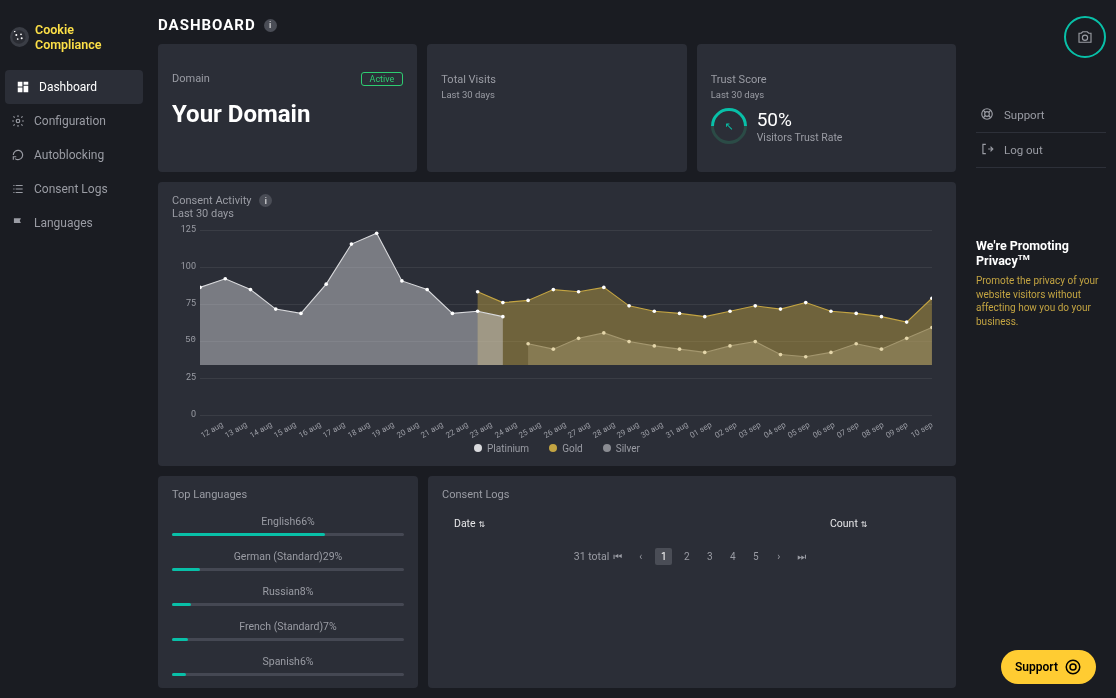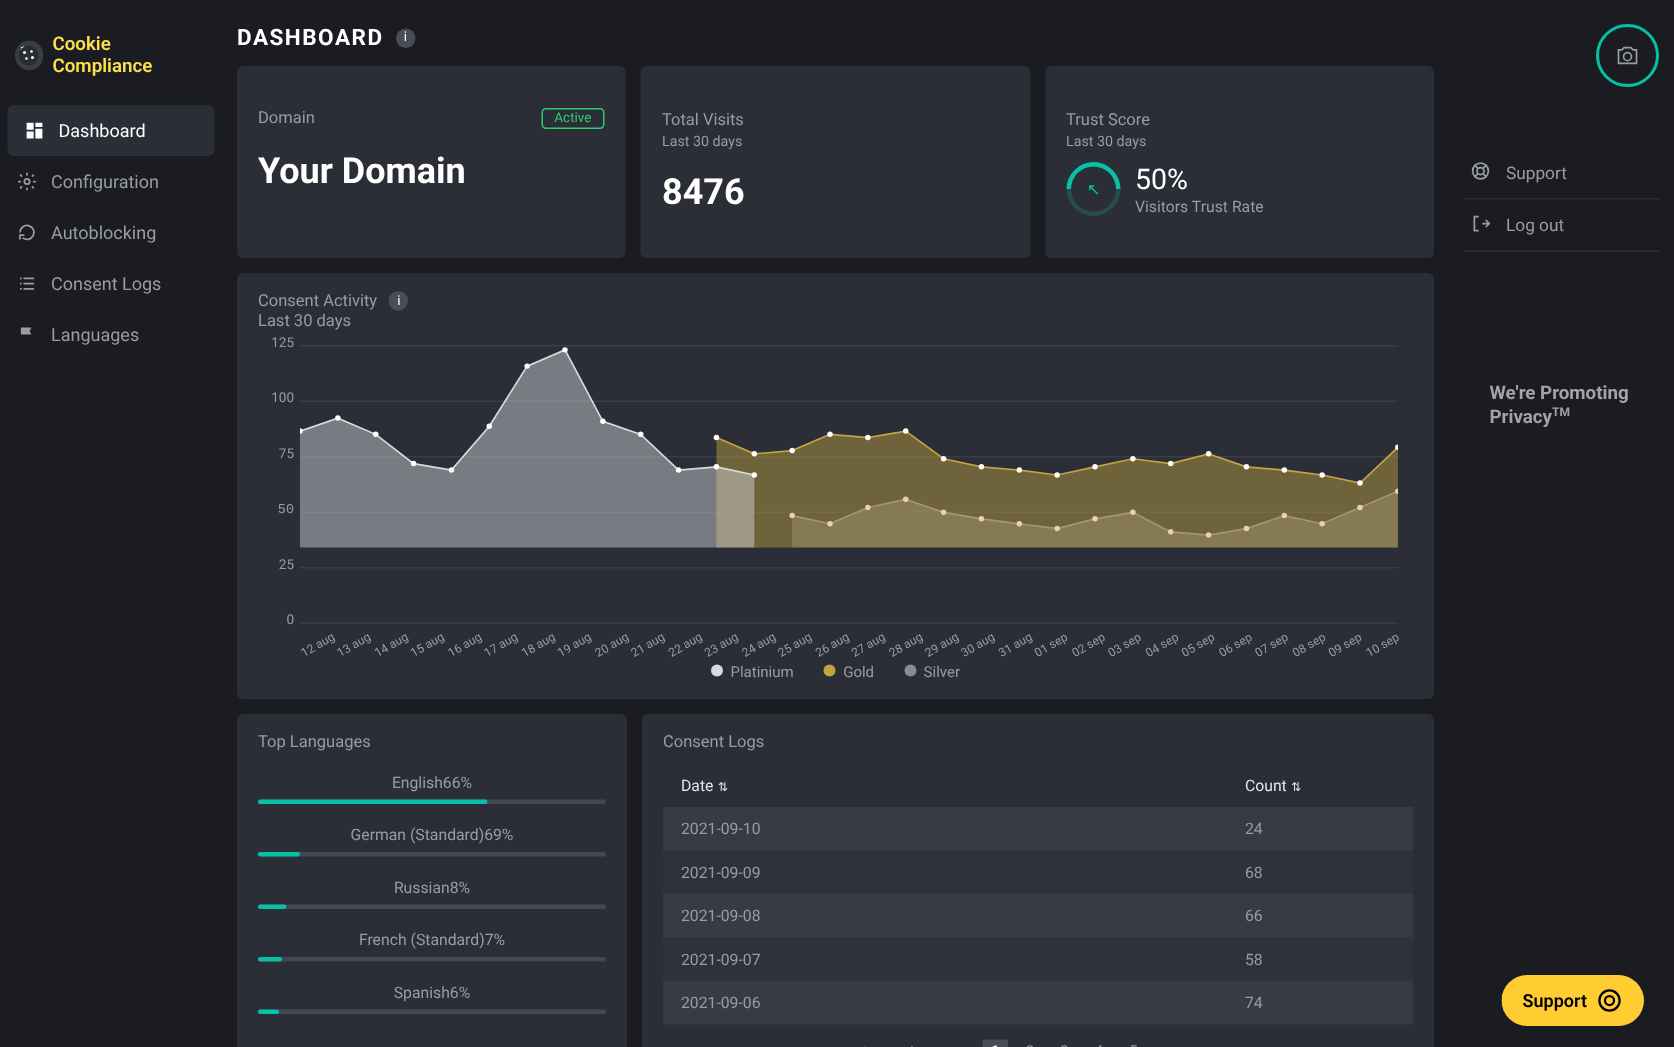--- a/index.html
+++ b/index.html
@@ -88,21 +88,21 @@
   .pager span{display:inline-flex;width:17px;height:17px;align-items:center;justify-content:center;cursor:pointer;border-radius:2px;font-size:10px}
   .pager span.active{background:#4a4d56;color:#fff}
 
   
   .rightbar{width:150px;padding:16px 10px;flex-shrink:0;display:flex;flex-direction:column;gap:10px}
   .camera-circle{width:42px;height:42px;border-radius:50%;border:2px solid var(--accent);display:flex;align-items:center;justify-content:center;align-self:flex-end;margin-bottom:30px;cursor:pointer}
   .camera-circle svg{width:18px;height:18px;fill:var(--text-dim)}
   .rnav-item{display:flex;align-items:center;padding:9px 4px;color:var(--text-dim);font-size:11.5px;cursor:pointer;border-bottom:1px solid #2d3039}
   .rnav-item .icon{width:16px;height:16px;margin-right:8px}
   .promo{margin-top:60px}
-  .promo h3{margin:17px;font-size:12.5px;color:#a3a3a3}
+  .promo h3{margin:0;font-size:12.5px;color:#ffffff}
   .promo sup{font-size:8px}
   .promo p{font-size:10px;color:var(--gold);margin-top:6px;line-height:1.35}
   .support-fab{position:fixed;right:20px;bottom:14px;background:var(--danger);color:#000;padding:8px 14px;border-radius:20px;font-size:12px;font-weight:600;display:flex;align-items:center;gap:6px;cursor:pointer}
 
   svg{display:block}
 </style>
 </head>
 <body>
 
 <div class="app">
@@ -175,21 +175,20 @@
       <div class="card">
         <div class="label-row">
           <span class="lbl">Domain</span>
           <span class="badge">Active</span>
         </div>
         <div class="big">Your Domain</div>
       </div>
       <div class="card">
         <span class="lbl">Total Visits</span>
         <div class="sub">Last 30 days</div>
-        <div class="big">8476</div>
       </div>
       <div class="card">
         <span class="lbl">Trust Score</span>
         <div class="sub">Last 30 days</div>
         <div class="trust">
           <div class="gauge">
               <span>↖</span>
             </div>
           <div class="details">
             <div class="pct">50%</div>
@@ -335,21 +334,21 @@
                 <span>English</span>
                 <span>66%</span>
               </div>
               <div class="bar">
                 <div class="fill" style="width:66%"></div>
               </div>
             </div>
             <div class="lang-row">
               <div class="top">
                 <span>German (Standard)</span>
-                <span>69%</span>
+                <span>29%</span>
               </div>
               <div class="bar">
                 <div class="fill" style="width:12%"></div>
               </div>
             </div>
             <div class="lang-row">
               <div class="top">
                 <span>Russian</span>
                 <span>8%</span>
               </div>
@@ -379,42 +378,20 @@
       </div>
 
       <div class="panel-section">
         <div class="hd">
             <span>Consent Logs</span>
           </div>
         <div class="tbl-head">
           <div class="c1"><span>Date</span><span class="sort">⇅</span></div>
           <div class="c2"><span>Count</span><span class="sort">⇅</span></div>
         </div>
-        <div id="log-rows">
-            <div class="tbl-row">
-              <div class="c1">2021-09-10</div>
-              <div class="c2">24</div>
-            </div>
-            <div class="tbl-row">
-              <div class="c1">2021-09-09</div>
-              <div class="c2">68</div>
-            </div>
-            <div class="tbl-row">
-              <div class="c1">2021-09-08</div>
-              <div class="c2">66</div>
-            </div>
-            <div class="tbl-row">
-              <div class="c1">2021-09-07</div>
-              <div class="c2">58</div>
-            </div>
-            <div class="tbl-row">
-              <div class="c1">2021-09-06</div>
-              <div class="c2">74</div>
-            </div>
-          </div>
         <div class="tbl-foot">
           <span>31 total</span>
           <div class="pager" id="pager">
               <span>⏮</span>
               <span>‹</span>
               <span class="active">1</span>
               <span>2</span>
               <span>3</span>
               <span>4</span>
               <span>5</span>
@@ -449,20 +426,21 @@
           <span class="icon">
             <svg viewBox="0 0 24 24" width="14" height="14">
               <path d="M10 4H5v16h5M14 12h7M18 8l4 4-4 4" fill="none" stroke="currentColor" stroke-width="2"></path>
             </svg>
           </span>
           <span>Log out</span>
         </div>
       </div>
     <div class="promo">
       <h3><span>We're Promoting Privacy</span><sup>TM</sup></h3>
+      <p>Promote the privacy of your website visitors without affecting how you do your business.</p>
     </div>
   </div>
 
 </div>
 
 <div class="support-fab">
   <span>Support</span>
   <svg width="18" height="18" viewBox="0 0 24 24">
       <circle cx="12" cy="12" r="9" fill="none" stroke="#000" stroke-width="2"></circle>
       <circle cx="12" cy="12" r="4" fill="none" stroke="#000" stroke-width="2"></circle>

